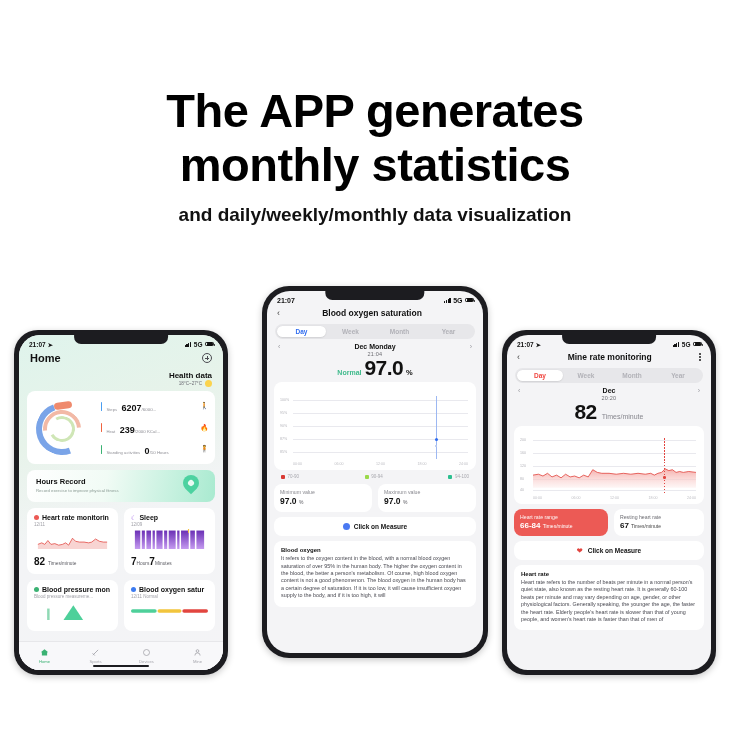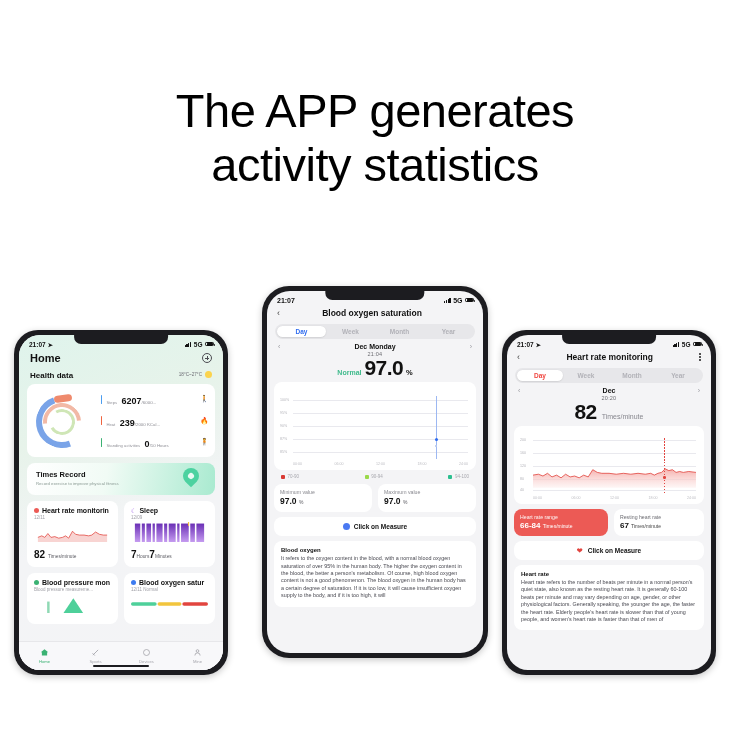--- a/index.html
+++ b/index.html
@@ -10,21 +10,21 @@
     overflow: hidden;
   }
   .page { position: relative; width: 750px; height: 750px; background:#fff; }
 
   
   .headline {
     position: absolute; left: 0; top: 84px; width: 750px;
     text-align: center;
   }
   .headline h1 {
-    font-size: 47px; line-height: 54px; font-weight: 400;
+    font-size: 47px; line-height: 54px; font-weight: 700;
     color: #000; letter-spacing: -0.5px;
   }
   .subline {
     position: absolute; left: 0; top: 200px; width: 750px; text-align: center;
   }
   .subline p {
     font-size: 19px; line-height: 30px; font-weight: 600; color: #111;
   }
 
   
@@ -159,22 +159,22 @@
     background: linear-gradient(160deg,#dff4ec 0%, #e7f3ea 28%, #f3f4f6 55%, #f4f4f6 100%);
   }
   .home-inner { position:relative; height:100%; }
   .home-title { padding: 2px 11px 0; font-size:11px; font-weight:700; color:#111;
      display:flex; align-items:center; justify-content:space-between;}
   .plus-circle{width:10px;height:10px;border:1px solid #4c4c52;border-radius:50%;
      position:relative;}
   .plus-circle::before,.plus-circle::after{content:"";position:absolute;background:#4c4c52;}
   .plus-circle::before{left:2px;right:2px;top:4.3px;height:1px;}
   .plus-circle::after{top:2px;bottom:2px;left:4.3px;width:1px;}
-  .health-row{ display:flex;align-items:flex-start;justify-content:space-between;
-     padding: 7px 11px 4px; }
+  .health-row{ display:flex;align-items:flex-end;justify-content:space-between;
+     padding: 7px 11px 4px; flex-direction: column; }
   .health-lab{font-size:8px;font-weight:700;color:#111;}
   .weather{display:flex;align-items:center;gap:3px;}
   .weather .t{font-size:4.6px;color:#6e6e76;}
   .sun{width:7px;height:7px;border-radius:50%;background:#fbd34d;display:block;}
 
   .stat-card{ margin:0 8px; padding:6px 7px; display:flex; gap:5px; align-items:center;}
   .rings{ position:relative; width:62px; height:58px; flex-shrink:0;}
   .ring{position:absolute;border-radius:50%;}
   .stats{flex:1;display:flex;flex-direction:column;gap:3.5px;}
   .stat{display:flex;align-items:center;gap:4px;}
@@ -214,23 +214,24 @@
   .home-ind{position:absolute;left:50%;transform:translateX(-50%);bottom:3px;
     width:56px;height:2.2px;border-radius:2px;background:#1c1c20;}
 </style>
 </head>
 <body>
 
 <div class="page">
 
   <div class="headline">
     <h1>The APP generates</h1>
-    <h1>activity statistics</h1>
+    <h1>monthly statistics</h1>
   </div>
   <div class="subline">
+    <p>and daily/weekly/monthly data visualization</p>
   </div>
 
   <div class="phone left">
     <div class="screen">
       <div class="home-bg"></div>
       <div class="notch"></div>
       <div class="home-inner">
 
         <div class="statusbar">
           <div class="sb-left">
@@ -293,21 +294,21 @@
               <span class="txt">
                 <span class="k">Standing activities</span>
                 <span class="v"><b>0</b><span>/10 Hours</span></span>
               </span>
               <span class="ico" style="color:#3bb273">🧍</span>
             </div>
           </div>
         </div>
 
         <div class="sports-card">
-          <div class="h">Times Record</div>
+          <div class="h">Hours Record</div>
           <div class="s">Record exercise to improve physical fitness</div>
           <span class="pin"></span>
         </div>
 
         <div class="mini-grid">
           <div class="mini">
             <div class="mh">
               <span class="dot-ic" style="background:#ec5a55;border-radius:50% 50% 50% 50%"></span>
               <span class="mt">Heart rate monitorin</span>
             </div>
@@ -548,21 +549,21 @@
             </span>
           <span>5G</span>
           <span class="batt">
               <i></i>
             </span>
         </div>
       </div>
 
       <div class="appbar">
         <span class="chev">‹</span>
-        <span class="title">Heart rate monitoring</span>
+        <span class="title">Mine rate monitoring</span>
         <span class="dots">
             <i></i>
             <i></i>
             <i></i>
           </span>
       </div>
 
       <div class="segment">
         <span class="seg active red">Day</span>
         <span class="seg">Week</span>

